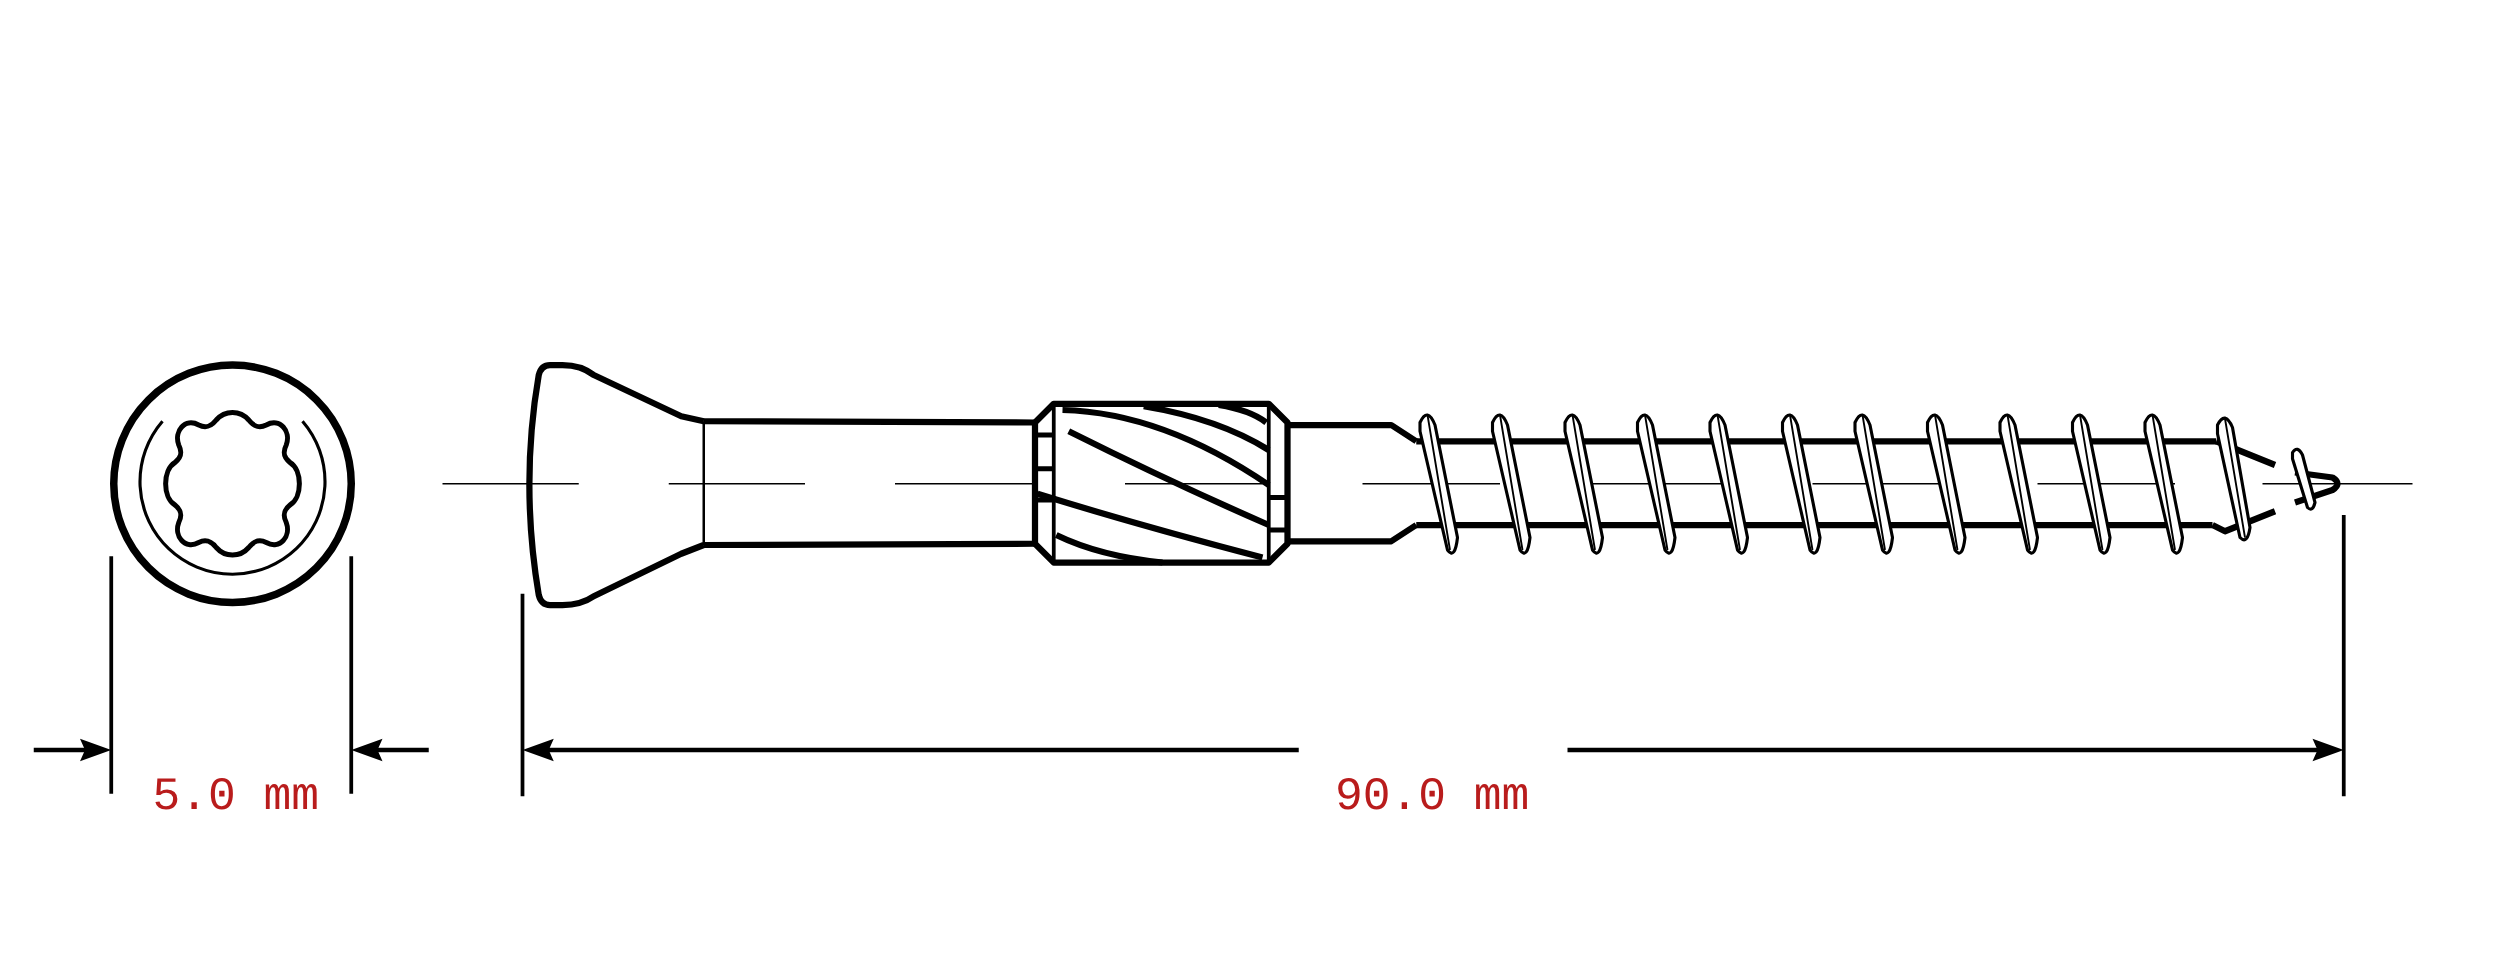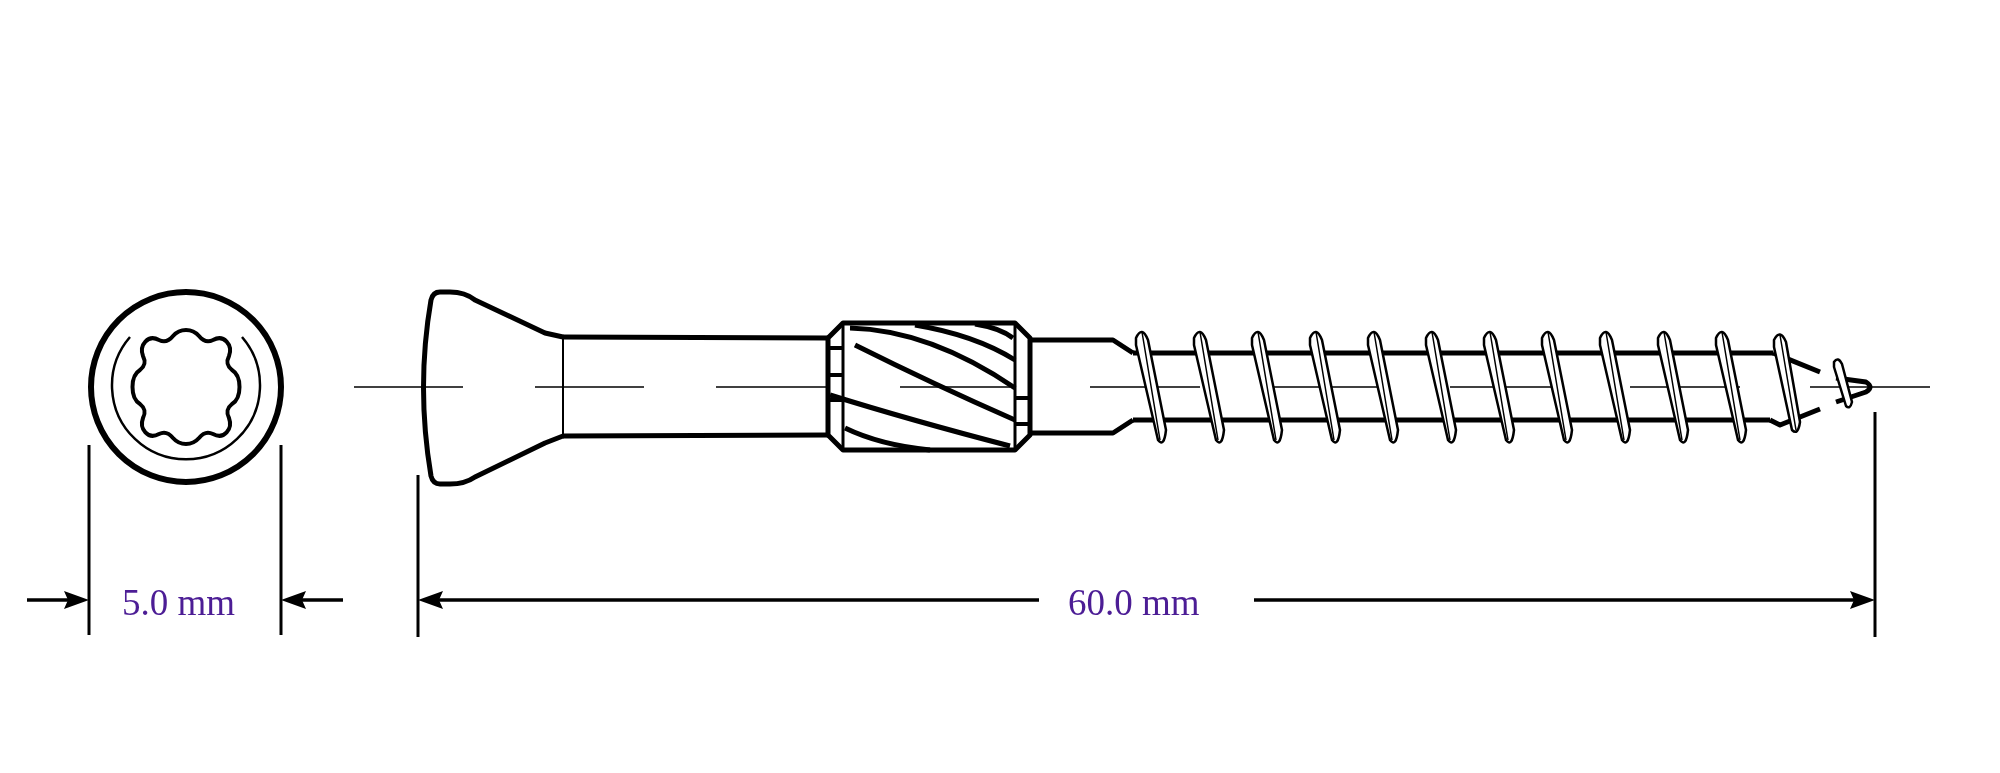--- a/index.html
+++ b/index.html
@@ -1,25 +1,26 @@
 <!DOCTYPE html>
 <html><head>
   <meta charset="utf-8">
   <style>
     html, body { margin: 0; padding: 0; background: #ffffff; }
     body { width: 2000px; height: 773px; overflow: hidden; position: relative; }
     #drawing { position: absolute; left: 0; top: 0; width: 2000px; height: 773px; }
     .dim-label {
       position: absolute;
-      font-family: Liberation Serif, serif;
+      font-family: Liberation Mono, monospace;
       font-size: 37px;
-      color: #4c1d95;
+      color: #b91c1c;
       line-height: 1;
       white-space: nowrap;
       background: transparent;
+      margin-top: 36px;
     }
     #label-diameter { left: 122px; top: 584px; }
     #label-length { left: 1068px; top: 584px; }
   </style>
 </head>
 <body>
 
 <svg id="drawing" xmlns="http://www.w3.org/2000/svg" width="2000" height="773" viewBox="0 0 2000 773">
 
   <g>
@@ -126,13 +127,13 @@
     <line x1="418" y1="475" x2="418" y2="637" stroke-width="3"></line>
     <line x1="1875" y1="412" x2="1875" y2="637" stroke-width="3"></line>
     <line x1="430" y1="600" x2="1039" y2="600" stroke-width="3.5"></line>
     <polygon points="418,600 443,591 439,600 443,609" stroke="none"></polygon>
     <line x1="1254" y1="600" x2="1860" y2="600" stroke-width="3.5"></line>
     <polygon points="1875,600 1850,591 1854,600 1850,609" stroke="none"></polygon>
   </g>
 </svg>
 
 <div id="label-diameter" class="dim-label">5.0 mm</div>
-<div id="label-length" class="dim-label">60.0 mm</div>
+<div id="label-length" class="dim-label">90.0 mm</div>
 
 </body></html>

